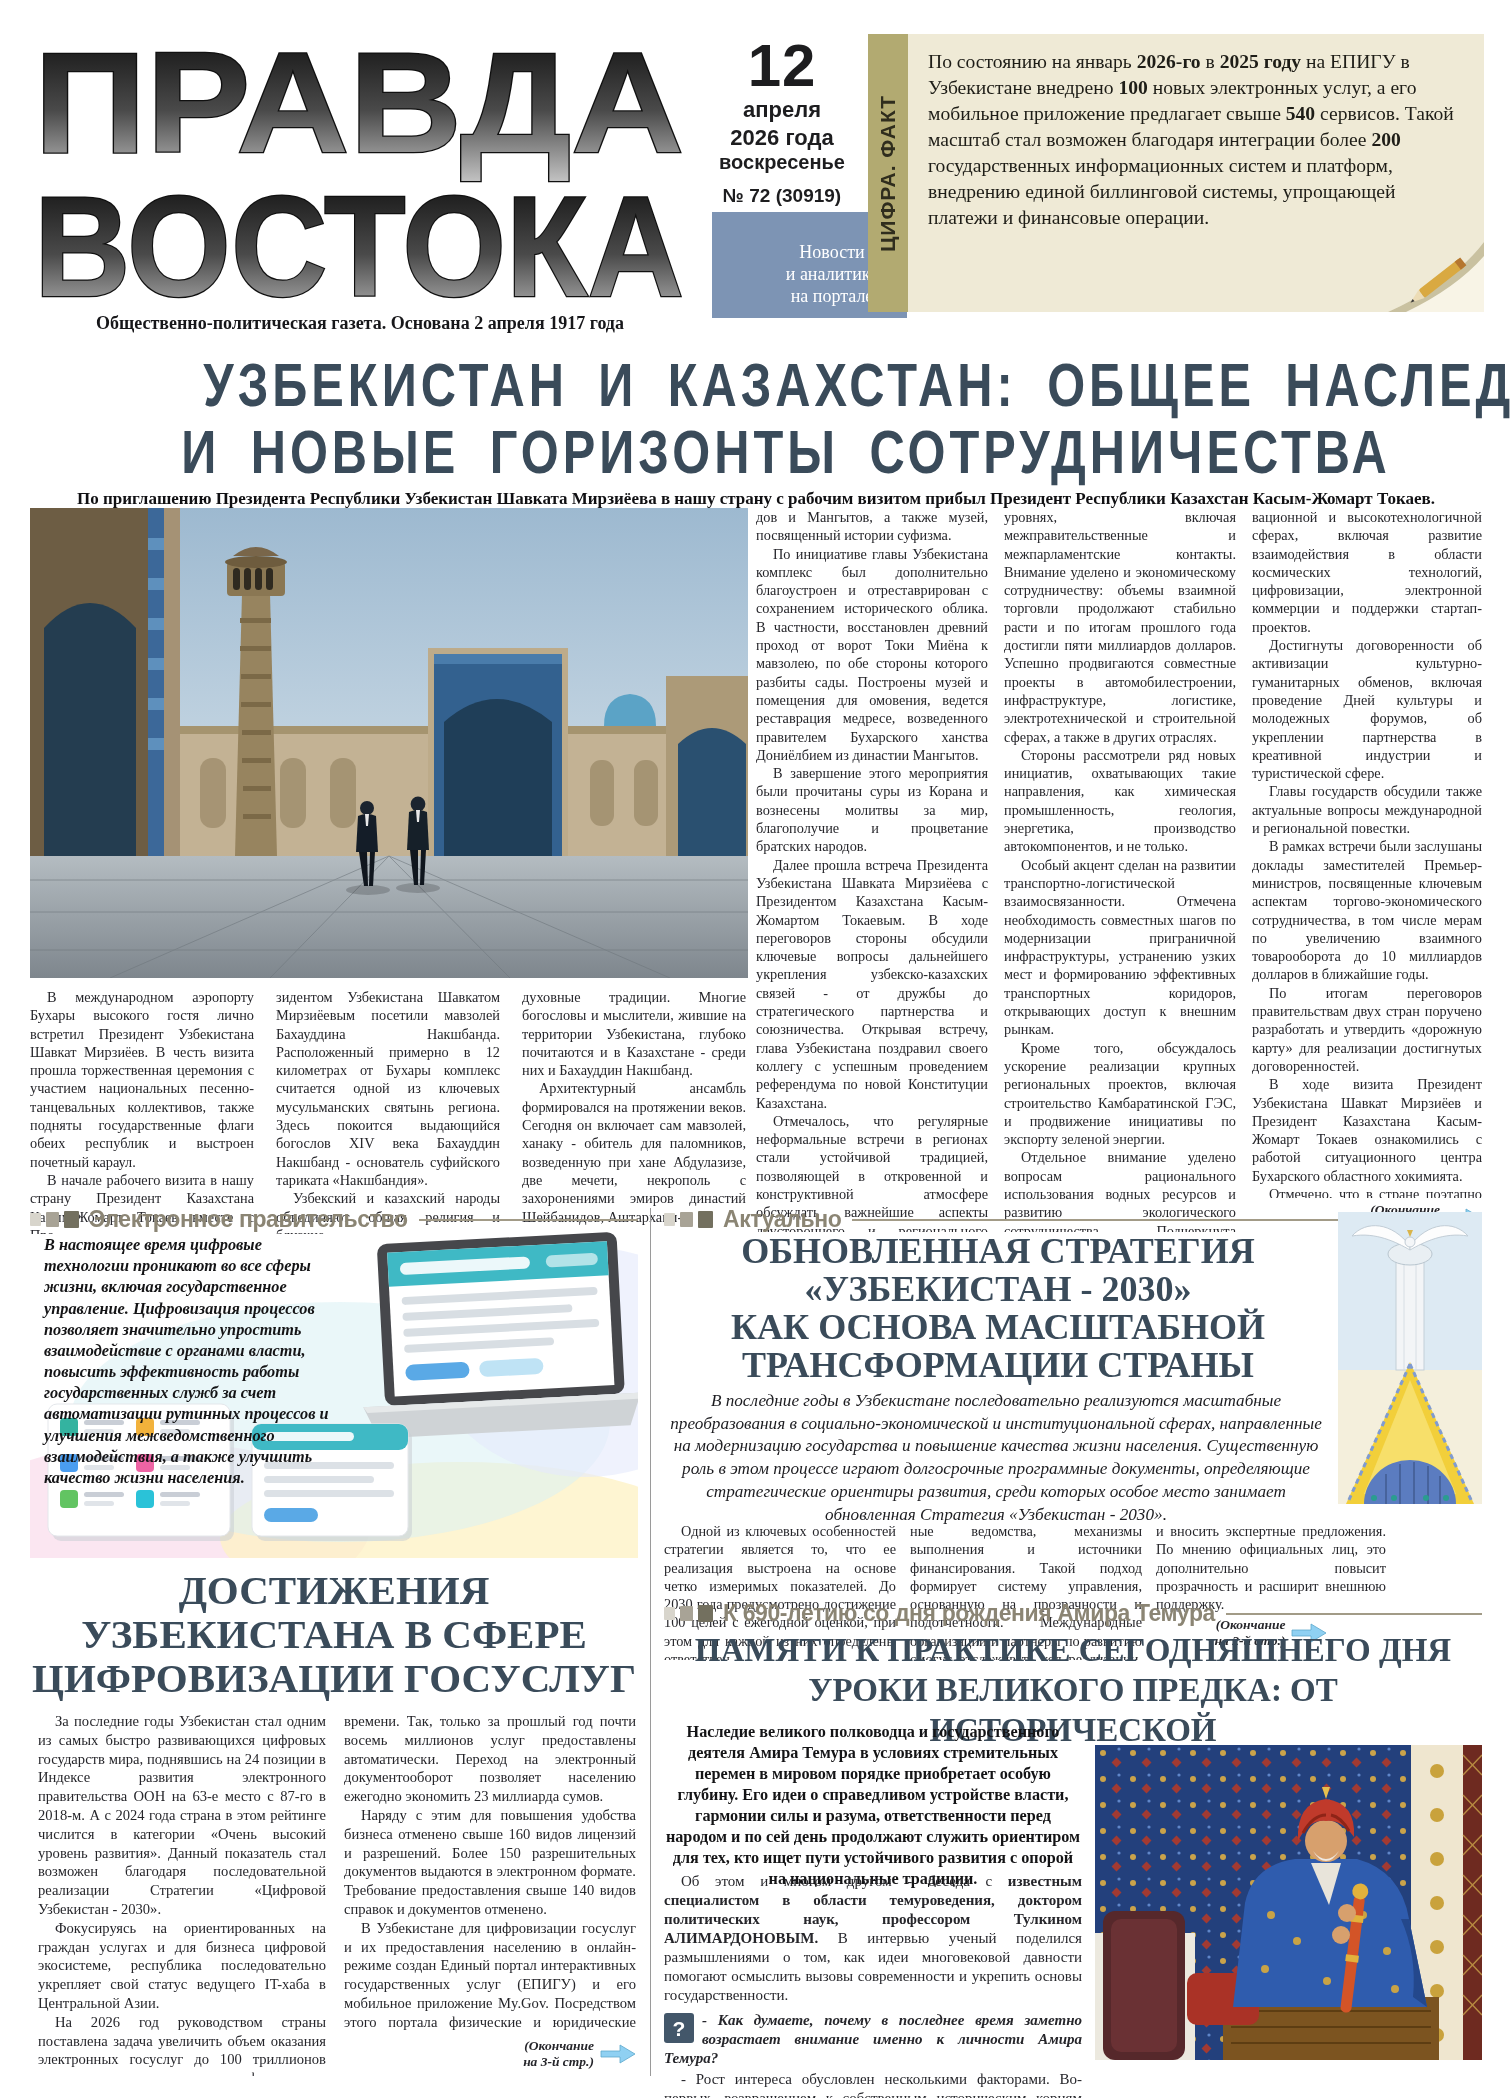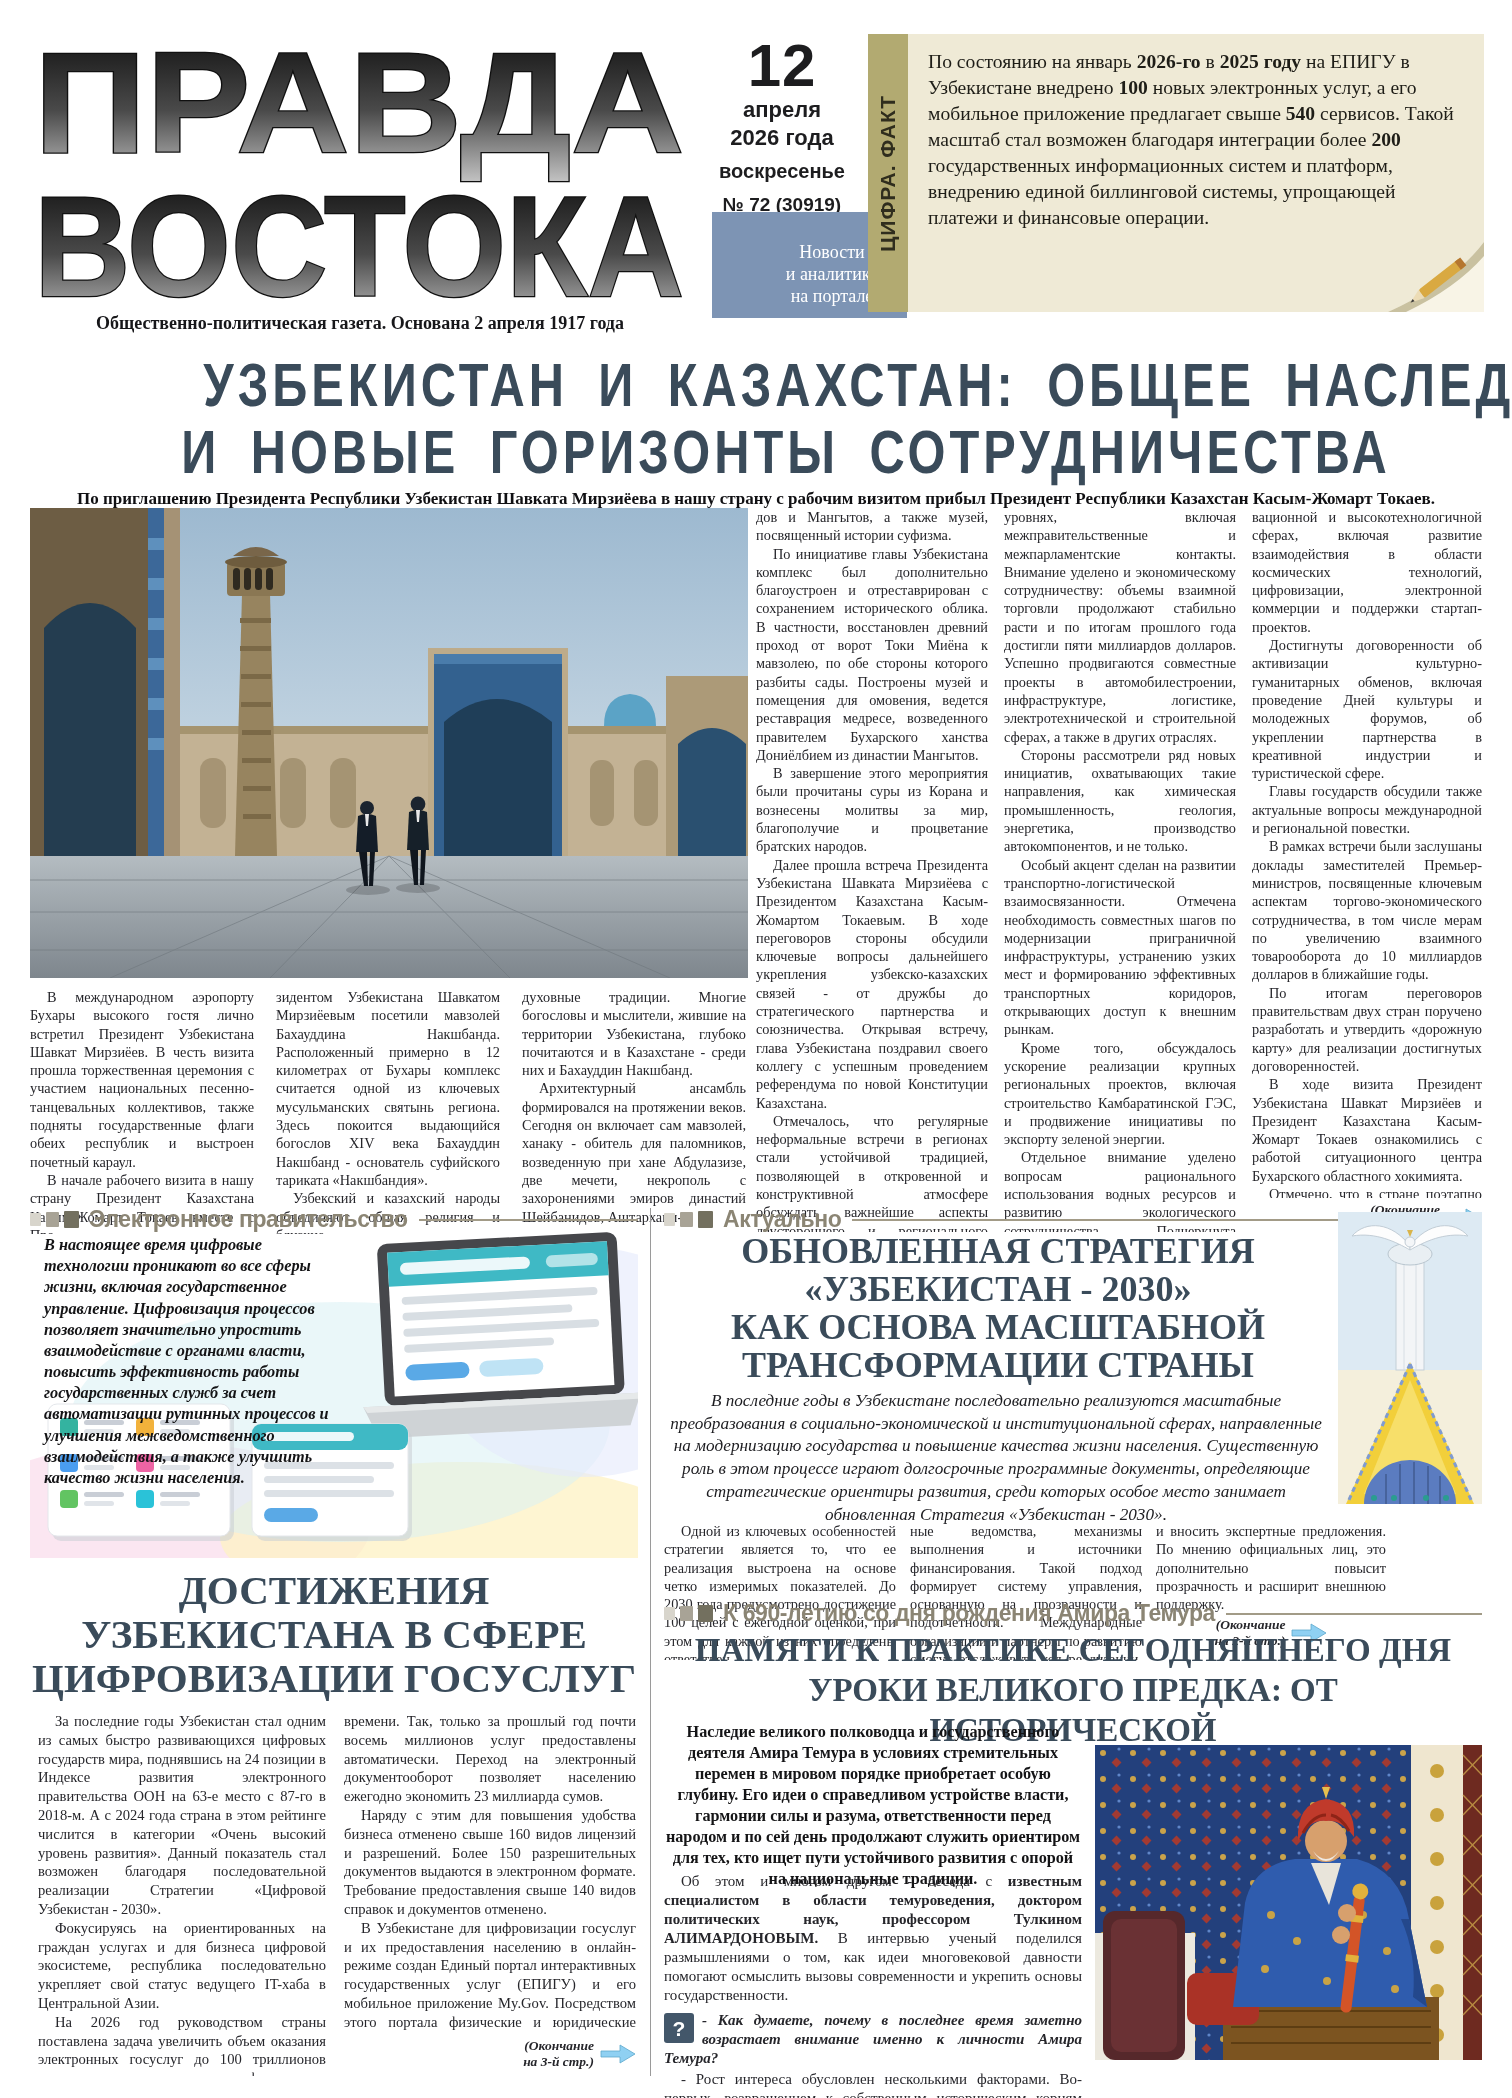--- a/index.html
+++ b/index.html
@@ -7,21 +7,21 @@
         font-family:"Liberation Serif",serif;color:#26262b;}
   .abs{position:absolute;}
   .b{font-weight:bold;}
   .i{font-style:italic;}
 
   
   .tagline{font-family:"Liberation Serif",serif;font-weight:bold;font-size:18px;text-align:center;color:#17171a;}
   .dateblock{font-family:"Liberation Sans",sans-serif;text-align:center;color:#1d1d1f;}
   .date-day{font-size:60px;font-weight:bold;line-height:1;letter-spacing:1px;}
   .date-month,.date-year{font-size:22px;font-weight:bold;line-height:1.25;}
-  .date-weekday{font-size:20px;font-weight:bold;margin-top:9px;}
+  .date-weekday{font-size:20px;font-weight:bold;}
   .date-issue{font-size:19px;font-weight:bold;margin-top:11px;}
   .portalbox{background:#7d94b4;color:#fff;text-align:center;font-family:"Liberation Serif",serif;
              font-size:18px;line-height:1.22;padding-top:8px;white-space:pre-line;padding-left:45px;}
   .portal-url{font-weight:bold;font-size:19.5px;display:block;margin-top:1px;}
   .factbox{background:#efead6;}
   .fact-strip{position:absolute;left:0;top:0;bottom:0;width:40px;background:#b2aa71;}
   .fact-label{position:absolute;left:3px;top:0;bottom:0;width:34px;writing-mode:vertical-rl;transform:rotate(180deg);
               display:flex;align-items:center;justify-content:center;font-family:"Liberation Sans",sans-serif;
               font-weight:bold;font-size:21px;letter-spacing:1px;color:#2f2d1d;}
   .fact-content{position:absolute;left:40px;top:0;right:0;bottom:0;padding:15px 22px 10px 20px;

